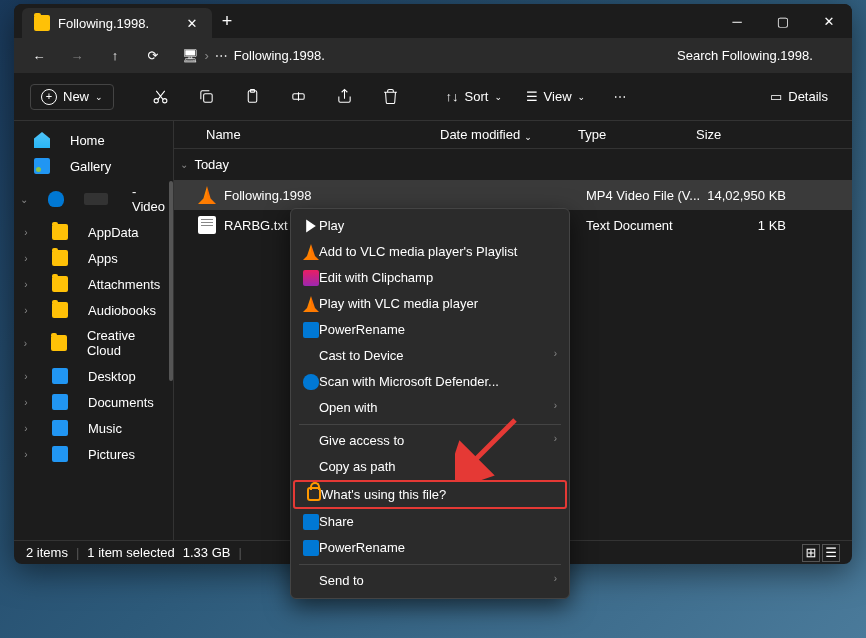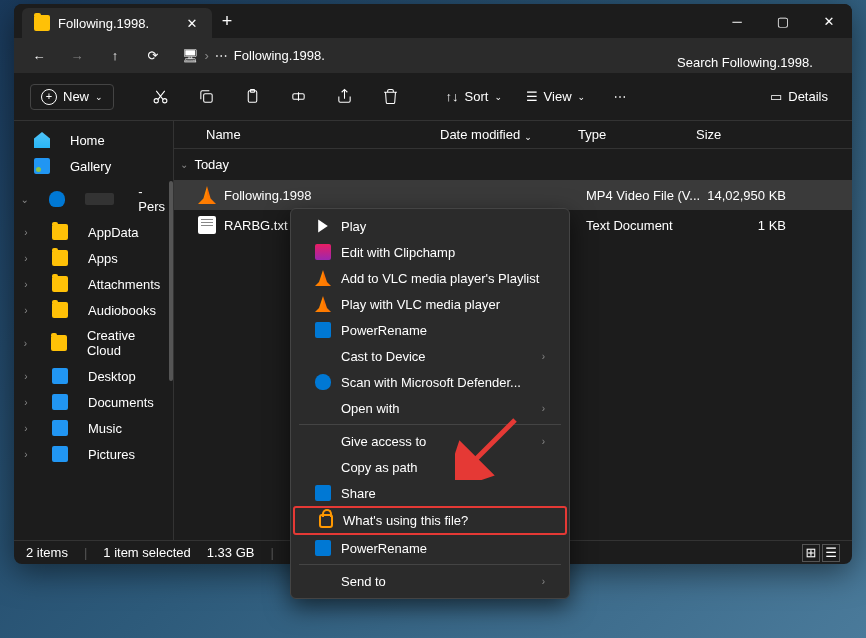--- a/index.html
+++ b/index.html
@@ -11,21 +11,21 @@
 .tab-icon::before{content:'';position:absolute;top:0;left:0;width:7px;height:3px;background:#ffc107;border-radius:2px 2px 0 0;transform:translateY(-2px)}
 .tab-close{width:16px;height:16px;display:flex;align-items:center;justify-content:center;cursor:pointer;margin-left:auto}
 .new-tab{width:30px;display:flex;align-items:center;justify-content:center;cursor:pointer;font-size:18px}
 .win-controls{margin-left:auto;display:flex}
 .win-btn{width:46px;height:34px;display:flex;align-items:center;justify-content:center;cursor:pointer}
 .toolbar{height:35px;display:flex;align-items:center;padding:0 8px;gap:4px;background:#2b2b2b}
 .nav-btn{width:34px;height:30px;display:flex;align-items:center;justify-content:center;cursor:pointer;border-radius:4px}
 .nav-btn.disabled{opacity:.4}
 .addr-bar{display:flex;align-items:center;gap:6px;flex:1;padding:0 8px}
 .addr-sep{color:#888}
-.search-box{width:175px;height:28px;display:flex;align-items:flex-end;padding:0 8px;color:#888}
+.search-box{width:175px;height:28px;display:flex;align-items:center;padding:0 8px;color:#888}
 .actions{height:48px;display:flex;align-items:center;padding:0 16px;gap:8px;border-bottom:1px solid #333}
 .new-btn{display:flex;align-items:center;gap:6px;padding:4px 10px;border:1px solid #444;border-radius:4px;cursor:pointer}
 .plus-circle{width:16px;height:16px;border:1.5px solid #fff;border-radius:50%;display:flex;align-items:center;justify-content:center;font-size:11px;line-height:1}
 .act-btn{width:38px;height:34px;display:flex;align-items:center;justify-content:center;cursor:pointer;border-radius:4px}
 .act-btn svg{width:17px;height:17px}
 .sort-btn,.view-btn{display:flex;align-items:center;gap:6px;padding:4px 8px;cursor:pointer}
 .spacer{flex:1}
 .details-btn{display:flex;align-items:center;gap:6px;padding:4px 8px;cursor:pointer}
 .main{flex:1;display:flex;overflow:hidden}
 .sidebar{width:160px;border-right:1px solid #333;padding:6px 0;overflow-y:hidden;position:relative}
@@ -56,26 +56,26 @@
 .file-row{display:flex;align-items:center;height:30px;padding-left:24px;cursor:pointer}
 .file-row.selected{background:#3a3a3a}
 .file-icon{width:18px;height:18px;margin-right:8px}
 .vlc-i{background:conic-gradient(#ff6b00,#ff8c00);clip-path:polygon(50% 0,70% 70%,100% 100%,0 100%,30% 70%)}
 .txt-i{background:#fff;border-radius:2px;position:relative}
 .txt-i::after{content:'';position:absolute;top:3px;left:3px;right:3px;height:1px;background:#888;box-shadow:0 3px #888,0 6px #888}
 .file-name{width:224px;white-space:nowrap;overflow:hidden}
 .file-date{width:138px}
 .file-type{width:118px}
 .file-size{width:82px;text-align:right}
-.statusbar{height:24px;display:flex;align-items:center;padding:0 12px;gap:16px;border-top:1px solid #333;font-size:12px;color:#ccc}
+.statusbar{height:24px;display:flex;align-items:center;padding:0 12px;gap:8px;border-top:1px solid #333;font-size:12px;color:#ccc}
 .status-sep{color:#555}
 .view-icons{margin-left:auto;display:flex;gap:2px}
 .view-ic{width:18px;height:18px;display:flex;align-items:center;justify-content:center;border:1px solid #555}
 .context-menu{position:absolute;top:208px;left:290px;width:280px;background:#2b2b2b;border:1px solid #444;border-radius:6px;padding:4px 0;box-shadow:0 8px 24px rgba(0,0,0,.6);z-index:100}
-.ctx-item{display:flex;align-items:center;gap:10px;padding:5px 24px;cursor:pointer}
+.ctx-item{display:flex;align-items:flex-start;padding:5px 12px;cursor:pointer}
 .ctx-item.highlight{border:2px solid #e53935;border-radius:3px;margin:0 2px}
 .ctx-icon{width:16px;height:16px;flex-shrink:0}
 .ctx-arrow{margin-left:auto;color:#888;font-size:10px}
 .ctx-sep{height:1px;background:#444;margin:3px 8px}
 .play-i{background:#fff;clip-path:polygon(20% 10%,80% 50%,20% 90%)}
 .clip-i{background:linear-gradient(#e91e63,#9c27b0);border-radius:2px}
 .vlc-sm{background:conic-gradient(#ff6b00,#ff8c00);clip-path:polygon(50% 0,75% 75%,100% 100%,0 100%,25% 75%)}
 .prename-i{background:#0078d4;border-radius:2px}
 .shield-i{background:#0078d4;border-radius:50% 50% 45% 45%}
 .lock-i{width:14px;height:14px;border:2px solid #ff9800;border-radius:3px;position:relative}
@@ -186,21 +186,21 @@
         <span>Home</span>
       </div>
       <div class="side-item">
         <div class="side-icon gallery-i"></div>
         <span>Gallery</span>
       </div>
       <div class="side-item expandable">
         <span class="chev">⌄</span>
         <div class="side-icon onedrive-i"></div>
         <span style="background:#333;border-radius:2px;width:38px;height:12px;margin-right:4px"></span>
-        <span>- Pers</span>
+        <span>- Video</span>
       </div>
       <div id="sidebar-folders">
           <div class="side-item expandable">
             <span class="chev">›</span>
             <div class="side-icon folder-i"></div>
             <span>AppData</span>
           </div>
           <div class="side-item expandable">
             <span class="chev">›</span>
             <div class="side-icon folder-i"></div>
@@ -287,29 +287,29 @@
     </div>
   </div>
 </div>
 
 <div class="context-menu" id="ctx-menu">
     <div class="ctx-item">
       <div class="ctx-icon play-i"></div>
       <span>Play</span>
     </div>
     <div class="ctx-item">
+      <div class="ctx-icon vlc-sm"></div>
+      <span>Add to VLC media player's Playlist</span>
+    </div>
+    <div class="ctx-item">
       <div class="ctx-icon clip-i"></div>
       <span>Edit with Clipchamp</span>
     </div>
     <div class="ctx-item">
       <div class="ctx-icon vlc-sm"></div>
-      <span>Add to VLC media player's Playlist</span>
-    </div>
-    <div class="ctx-item">
-      <div class="ctx-icon vlc-sm"></div>
       <span>Play with VLC media player</span>
     </div>
     <div class="ctx-item">
       <div class="ctx-icon prename-i"></div>
       <span>PowerRename</span>
     </div>
     <div class="ctx-item">
       <div class="ctx-icon"></div>
       <span>Cast to Device</span>
       <span class="ctx-arrow">›</span>
@@ -325,28 +325,28 @@
     </div>
     <div class="ctx-sep"></div>
     <div class="ctx-item">
       <div class="ctx-icon"></div>
       <span>Give access to</span>
       <span class="ctx-arrow">›</span>
     </div>
     <div class="ctx-item">
       <div class="ctx-icon"></div>
       <span>Copy as path</span>
-    </div>
-    <div class="ctx-item">
-      <div class="ctx-icon share-i"></div>
-      <span>Share</span>
     </div>
     <div class="ctx-item highlight">
       <div class="ctx-icon lock-i"></div>
       <span>What's using this file?</span>
+    </div>
+    <div class="ctx-item">
+      <div class="ctx-icon share-i"></div>
+      <span>Share</span>
     </div>
     <div class="ctx-item">
       <div class="ctx-icon prename-i"></div>
       <span>PowerRename</span>
     </div>
     <div class="ctx-sep"></div>
     <div class="ctx-item">
       <div class="ctx-icon"></div>
       <span>Send to</span>
       <span class="ctx-arrow">›</span>

